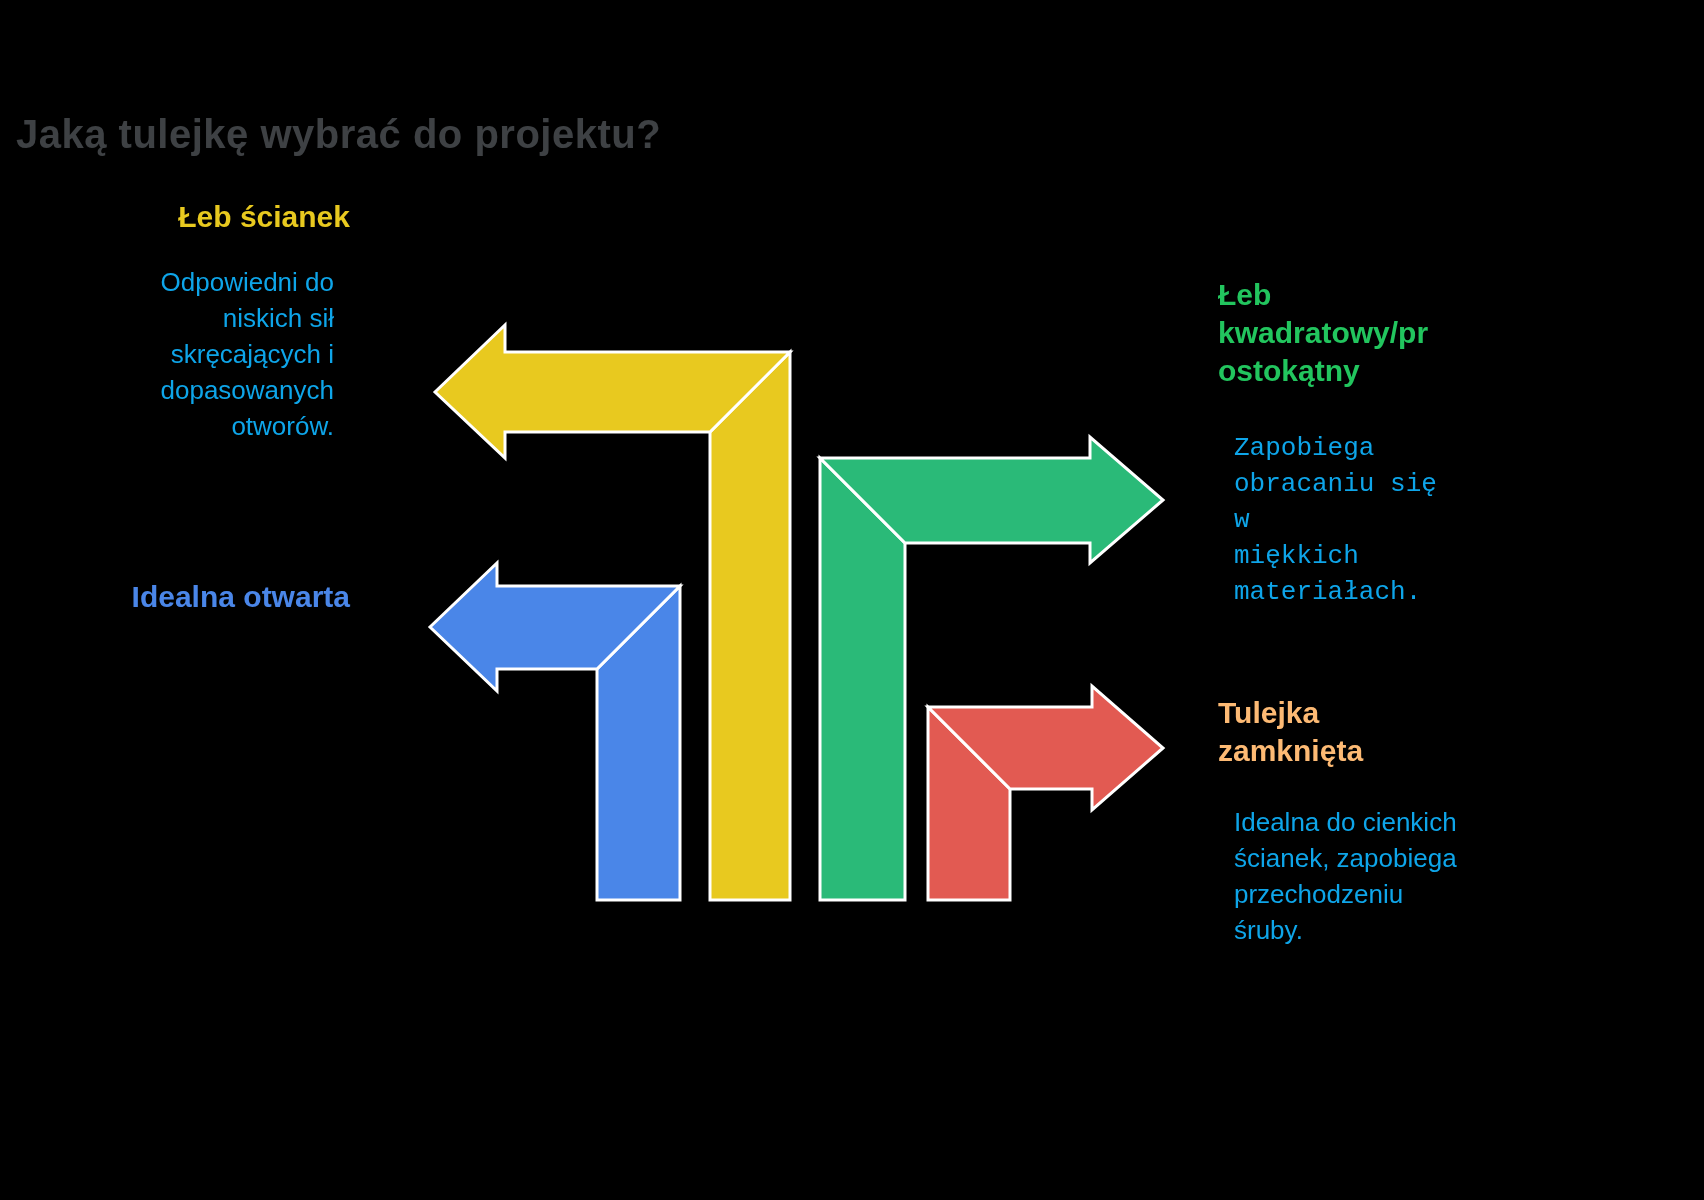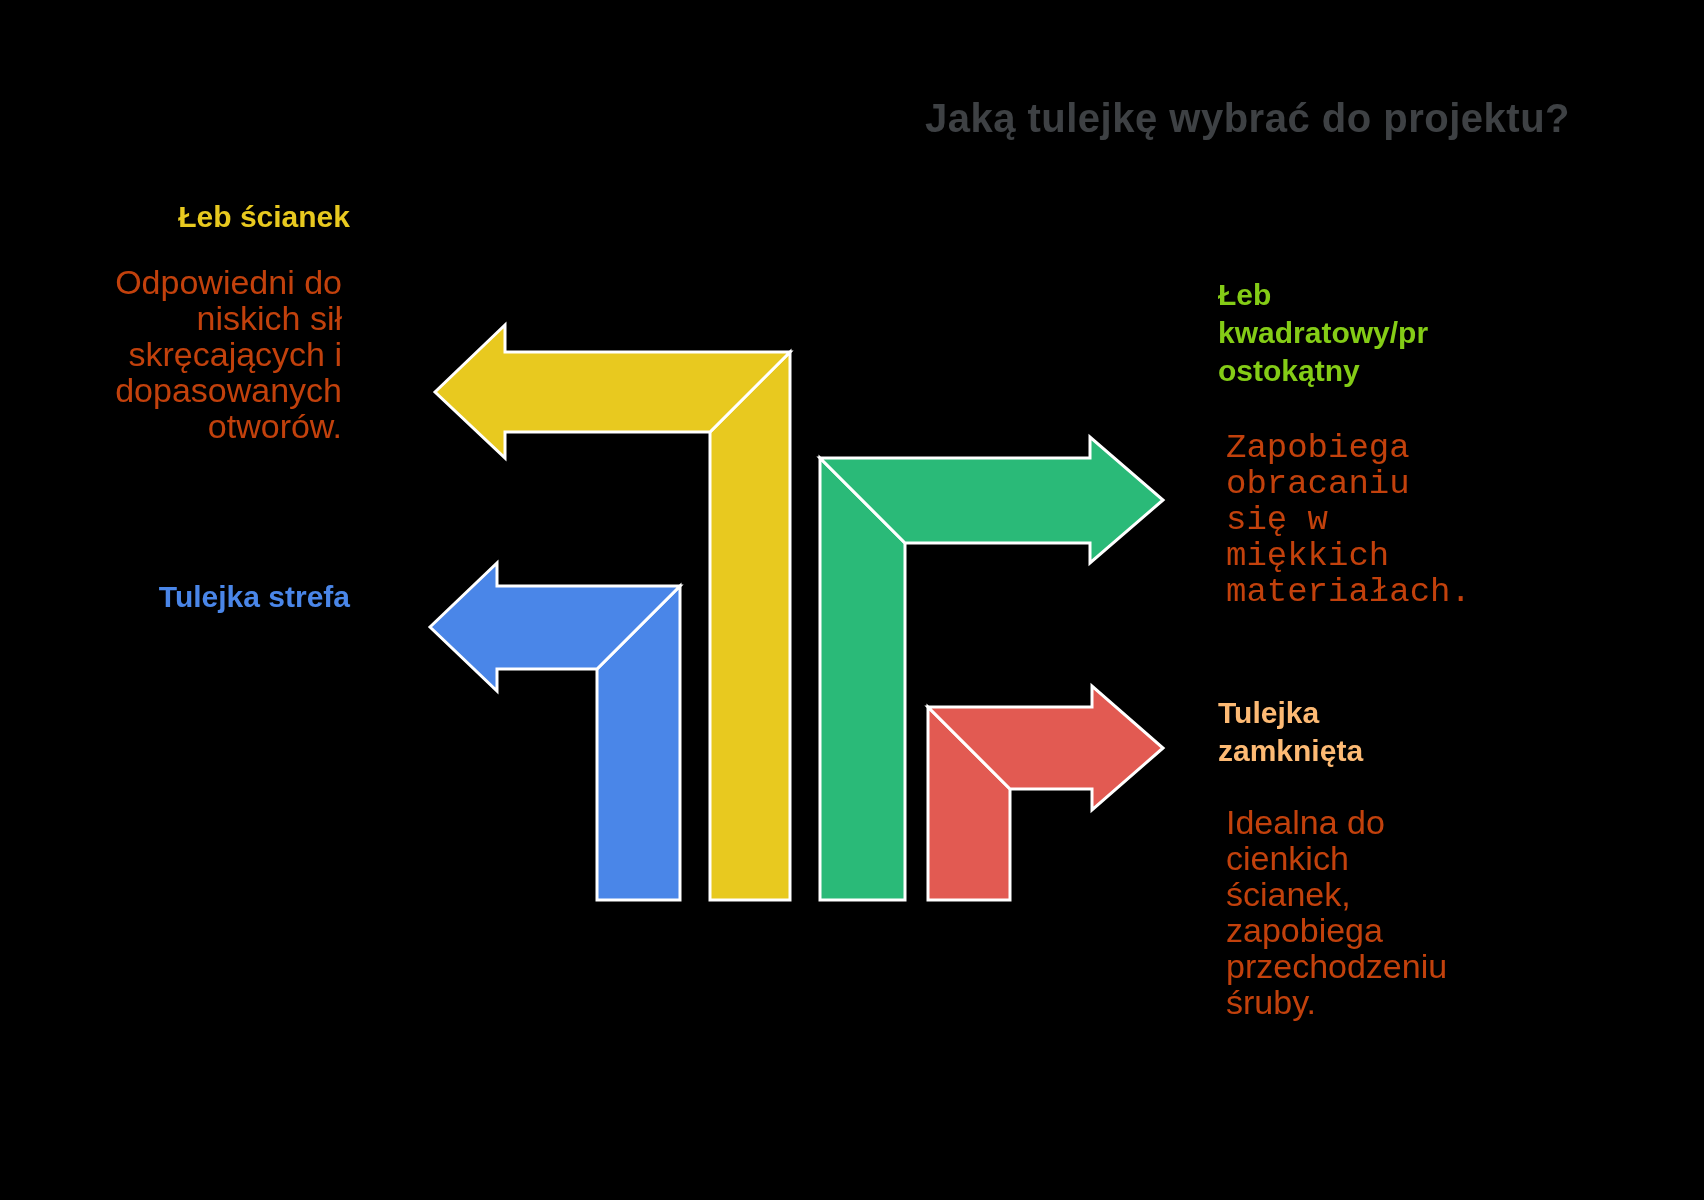--- a/index.html
+++ b/index.html
@@ -13,25 +13,25 @@
     height: 1200px;
     background: #000000;
     overflow: hidden;
     font-family: "Liberation Sans", sans-serif;
   }
   .title {
     position: absolute;
     left: 0;
     top: 96px;
     width: 1570px;
-    text-align: right;
+    text-align: left;
     font-size: 40px;
     font-weight: bold;
     color: #3E4144;
-    margin: 0;
+    margin: 16px;
     letter-spacing: 0.5px;
   }
   .arrows-svg {
     position: absolute;
     left: 0;
     top: 0;
     width: 1704px;
     height: 1200px;
   }
   .arrows-svg polygon {
@@ -43,24 +43,24 @@
     position: absolute;
   }
   .label h2 {
     margin: 0;
     font-size: 30px;
     font-weight: bold;
     line-height: 38px;
     white-space: pre-line;
   }
   .label p {
-    margin: 8px;
-    font-size: 34px;
+    margin: 16px;
+    font-size: 26px;
     line-height: 36px;
-    color: #c2410c;
+    color: #0ea5e9;
     white-space: pre-line;
   }
   .left  { text-align: right; }
   .right { text-align: left; }
   .s1 { left: 80px;   top: 198px; width: 270px; }
   .s1 p { margin-top: 28px; }
   .s2 { left: 80px;   top: 578px; width: 270px; }
   .s2 p { margin-top: 24px; }
   .s3 { left: 1218px; top: 276px; width: 260px; }
   .s3 p { margin-top: 40px; font-family: Liberation Mono, monospace; }
@@ -92,25 +92,25 @@
   <div class="label left s1">
     <h2 style="color: rgb(232, 201, 31);">Łeb ścianek</h2>
     <p>Odpowiedni do
 niskich sił
 skręcających i
 dopasowanych
 otworów.</p>
   </div>
 
   <div class="label left s2">
-    <h2 style="color: rgb(74, 134, 232);">Tulejka strefa</h2>
+    <h2 style="color: rgb(74, 134, 232);">Idealna otwarta</h2>
   </div>
 
   <div class="label right s3">
-    <h2 style="color: #84cc16;">Łeb
+    <h2 style="color: #22c55e;">Łeb
 kwadratowy/pr
 ostokątny</h2>
     <p>Zapobiega
 obracaniu się w
 miękkich
 materiałach.</p>
   </div>
 
   <div class="label right s4">
     <h2 style="color: #fdba74;">Tulejka

